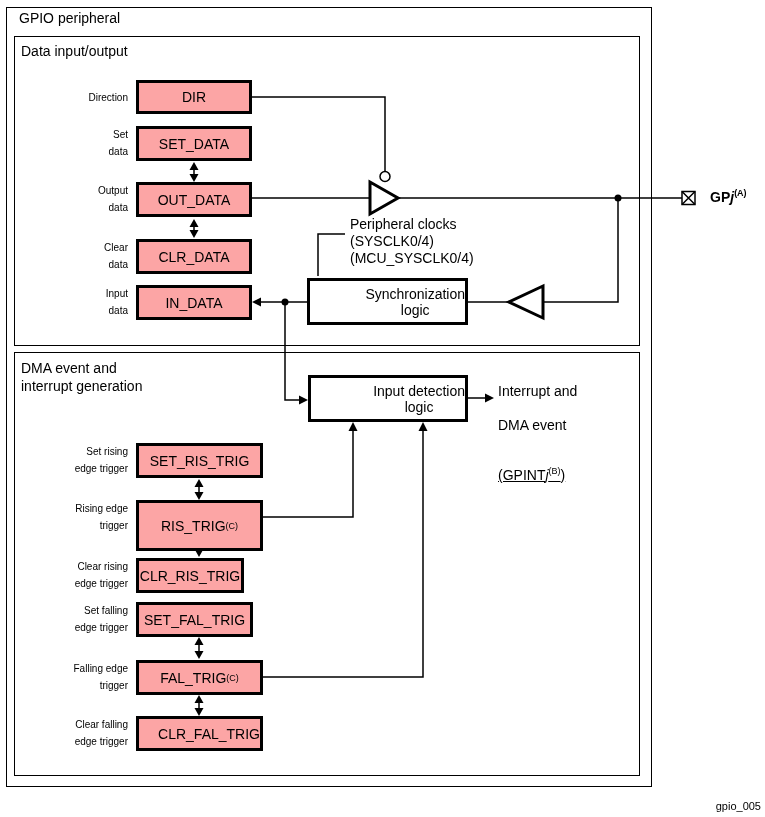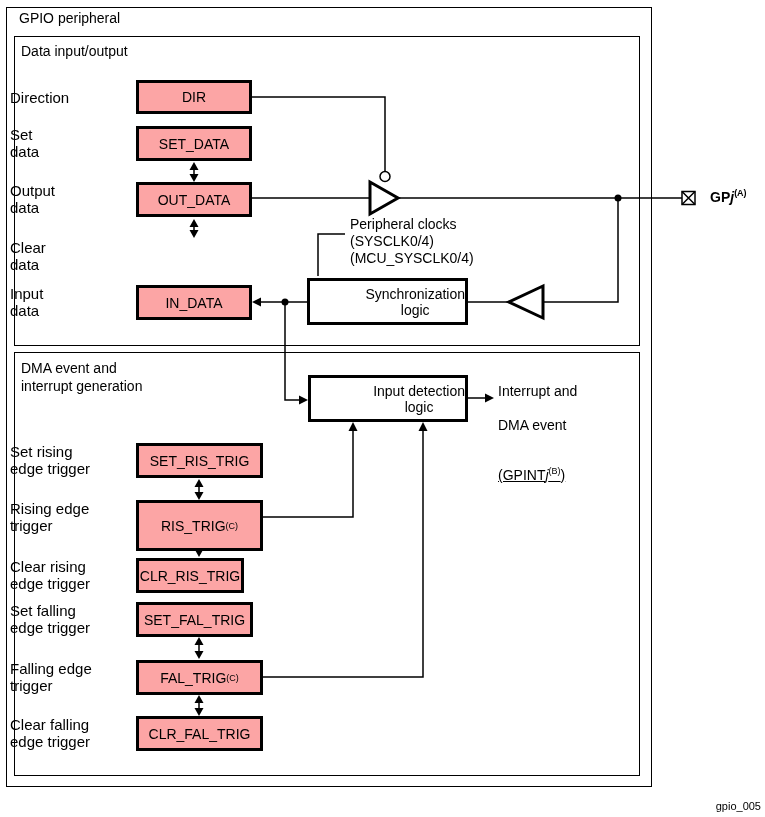--- a/index.html
+++ b/index.html
@@ -1,20 +1,20 @@
 <!DOCTYPE html>
 <html><head>
 <meta charset="utf-8">
 <style>
   html,body{margin:0;padding:0;background:#fff;}
   #canvas{position:relative;width:765px;height:817px;background:#fff;
           font-family:"Liberation Sans",sans-serif;color:#000;overflow:hidden;}
   .frame{position:absolute;border:1.5px solid #000;background:transparent;}
   .sec-title{position:absolute;font-size:14px;white-space:pre-line;line-height:18px;}
-  .lbl{position:absolute;left:10px;width:118px;font-size:15px;
+  .lbl{position:absolute;left:10px;width:118px;text-align:right;font-size:10px;
        line-height:17px;white-space:pre-line;}
   .reg{position:absolute;border:3.5px solid #000;background:#fca5a5;box-sizing:border-box;
        display:flex;align-items:center;justify-content:center;font-size:14px;}
   .logic{position:absolute;border:3.5px solid #000;background:#fff;box-sizing:border-box;
        display:flex;align-items:center;justify-content:flex-end;font-size:14px;
        text-align:center;white-space:pre-line;line-height:16px;}
   .note{position:absolute;font-size:14px;line-height:17px;white-space:pre-line;}
   sup{font-size:9px;vertical-align:super;line-height:0;}
   .ivar{font-style:italic;}
   .figid{position:absolute;right:4px;top:800px;font-size:11px;}
@@ -129,20 +129,23 @@
 
   <div class="reg" style="left:136px;top:80px;width:116px;height:34px;">
       <span>DIR</span>
     </div>
   <div class="reg" style="left:136px;top:126px;width:116px;height:35px;">
       <span>SET_DATA</span>
     </div>
   <div class="reg" style="left:136px;top:182px;width:116px;height:35px;">
       <span>OUT_DATA</span>
     </div>
+  <div class="reg" style="left:136px;top:239px;width:116px;height:35px;">
+      <span>CLR_DATA</span>
+    </div>
   <div class="reg" style="left:136px;top:285px;width:116px;height:35px;">
       <span>IN_DATA</span>
     </div>
 
   <div class="note" style="left:350px;top:216px;">Peripheral clocks
 (SYSCLK0/4)
 (MCU_SYSCLK0/4)</div>
 
   <div class="logic" style="left:307px;top:278px;width:161px;height:47px;"><span>Synchronization
 logic</span></div>
@@ -180,18 +183,18 @@
   <div class="reg" style="left:136px;top:558px;width:108px;height:35px;">
       <span>CLR_RIS_TRIG</span>
     </div>
   <div class="reg" style="left:136px;top:602px;width:117px;height:35px;">
       <span>SET_FAL_TRIG</span>
     </div>
   <div class="reg" style="left:136px;top:660px;width:127px;height:35px;">
       <span>FAL_TRIG</span>
       <sup>(C)</sup>
     </div>
-  <div class="reg" style="left:136px;top:716px;width:127px;height:35px;">
+  <div class="reg" style="left:136px;top:716px;width:127px;height:35px;justify-content:flex-end;">
       <span>CLR_FAL_TRIG</span>
     </div>
 
   <div class="figid">gpio_005</div>
 </div>
 
 </body></html>

